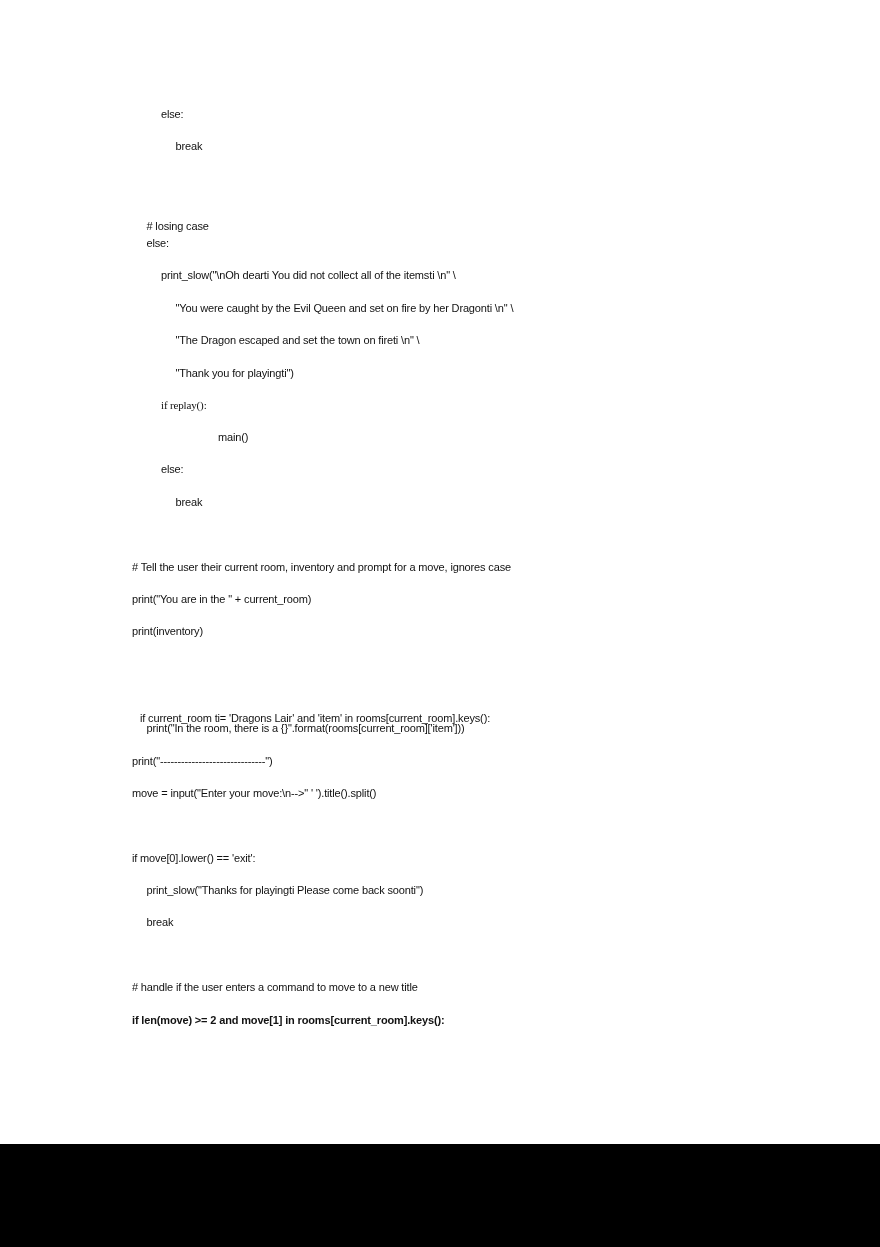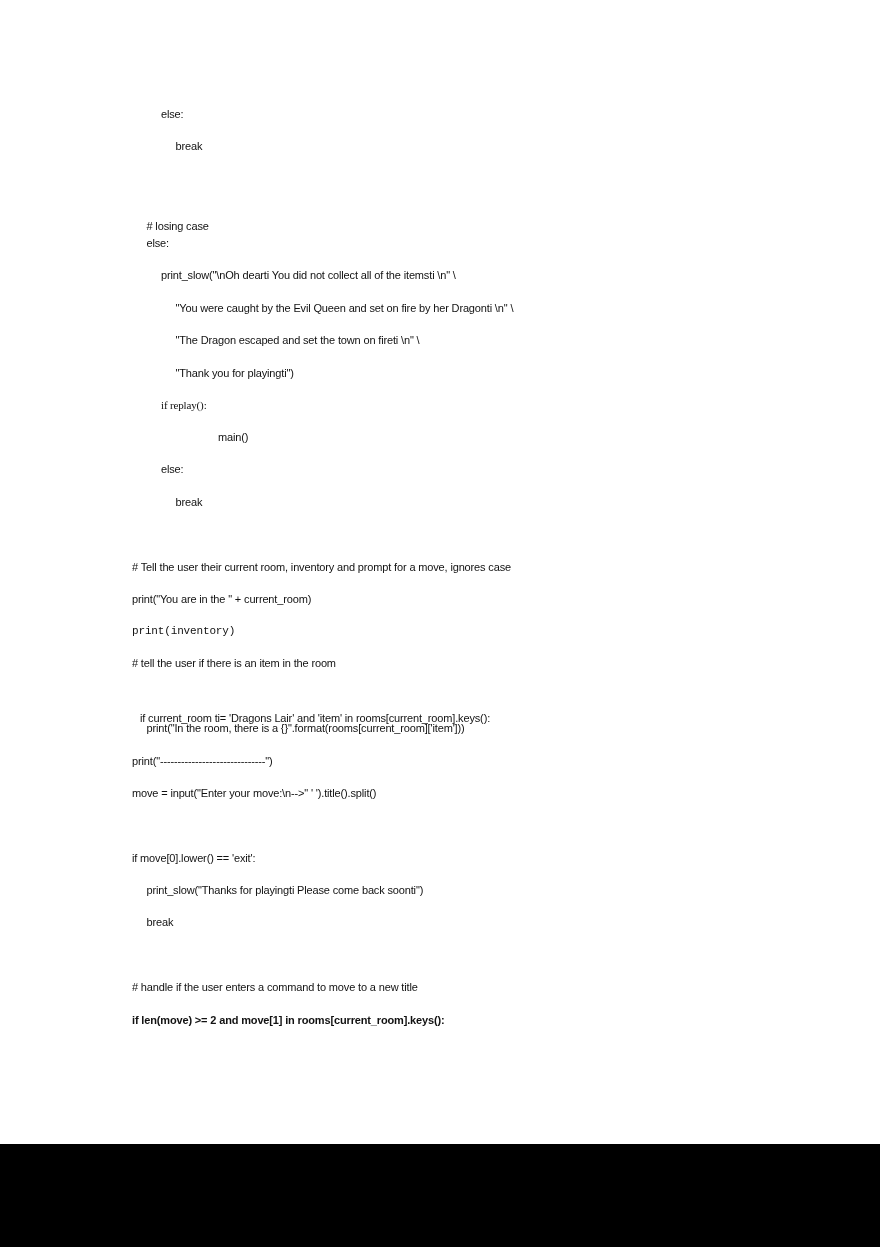--- a/index.html
+++ b/index.html
@@ -50,22 +50,21 @@
   <div class="line" style="left: 161px; top: 266px;">print_slow("\nOh dearti You did not collect all of the itemsti \n" \</div>
   <div class="line" style="left: 175.5px; top: 299px;">"You were caught by the Evil Queen and set on fire by her Dragonti \n" \</div>
   <div class="line" style="left: 175.5px; top: 331px;">"The Dragon escaped and set the town on fireti \n" \</div>
   <div class="line" style="left: 175.5px; top: 364px;">"Thank you for playingti")</div>
   <div class="line" style="left: 161px; top: 396px; font-family: Liberation Serif, serif;">if replay():</div>
   <div class="line" style="left: 178px; top: 428px; margin-left: 40px;">main()</div>
   <div class="line" style="left: 161px; top: 460px;">else:</div>
   <div class="line" style="left: 175.5px; top: 493px;">break</div>
   <div class="line" style="left: 132px; top: 558px; text-align: right;"># Tell the user their current room, inventory and prompt for a move, ignores case</div>
   <div class="line" style="left: 132px; top: 590px;">print("You are in the " + current_room)</div>
-  <div class="line" style="left: 132px; top: 622px; font-family: Liberation Mono, monospace;">print(inventory)</div>
-  <div class="line" style="left: 132px; top: 654px;"># tell the user if there is an item in the room</div>
+  <div class="line" style="left: 132px; top: 622px;">print(inventory)</div>
   <div class="line" style="left: 132px; top: 709px; margin-left: 8px;">if current_room ti= 'Dragons Lair' and 'item' in rooms[current_room].keys():</div>
   <div class="line" style="left: 146.5px; top: 719px;">print("In the room, there is a {}".format(rooms[current_room]['item']))</div>
   <div class="line" style="left: 132px; top: 752px;">print("------------------------------")</div>
   <div class="line" style="left: 132px; top: 784px;">move = input("Enter your move:\n--&gt;" ' ').title().split()</div>
   <div class="line" style="left: 132px; top: 849px;">if move[0].lower() == 'exit':</div>
   <div class="line" style="left: 146.5px; top: 881px;">print_slow("Thanks for playingti Please come back soonti")</div>
   <div class="line" style="left: 146.5px; top: 913px;">break</div>
   <div class="line" style="left: 132px; top: 978px;"># handle if the user enters a command to move to a new title</div>
   <div class="line" style="left: 132px; top: 1011px; font-weight: bold;">if len(move) &gt;= 2 and move[1] in rooms[current_room].keys():</div>
 </div>

